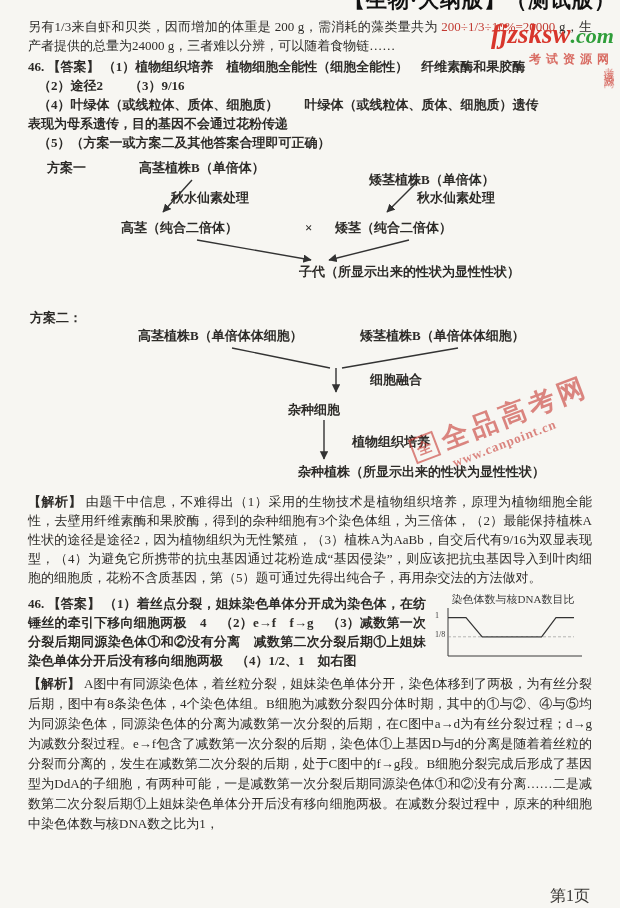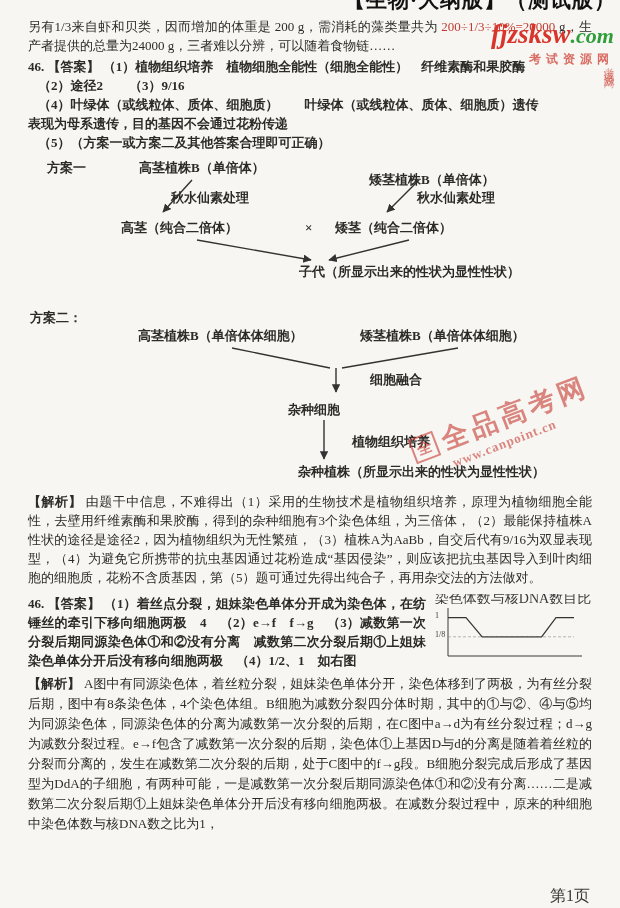--- a/index.html
+++ b/index.html
@@ -21,21 +21,21 @@
   .ans-cont{padding-left:0;font-weight:700;}
   .just{text-align:justify;}
   
   .scheme{position:relative;width:620px;}
   .scheme .lbl{position:absolute;white-space:nowrap;font-weight:700;}
   .scheme svg{position:absolute;left:0;top:0;pointer-events:none;}
   #scheme1{height:148px;margin-top:4px;margin-left:17px;}
   #scheme2{height:182px;}
   
   .chart{float:right;width:158px;margin:2px 0 4px 8px;font-size:8px;color:#3a3a3a;}
-  .chart-title{text-align:center;font-size:14px;line-height:10px;white-space:nowrap;overflow:hidden;}
+  .chart-title{text-align:center;font-size:11px;line-height:10px;white-space:nowrap;overflow:hidden;}
   .chart-body{position:relative;width:152px;height:62px;}
   .ytick{position:absolute;left:1px;font-size:8px;line-height:8px;}
   .ytick.t1{top:8px;}
   .ytick.t2{top:27px;}
   
   .wm1{position:absolute;top:20px;right:6px;text-align:right;pointer-events:none;}
   .wm1 .big{font-size:27px;font-weight:700;font-style:italic;color:#d8362c;line-height:28px;}
   .wm1 .big .tld{color:#2f9e3a;font-size:22px;}
   .wm1 .sub{font-size:12px;letter-spacing:5px;color:rgba(205,60,50,0.75);font-weight:700;}
   .wm1v{

